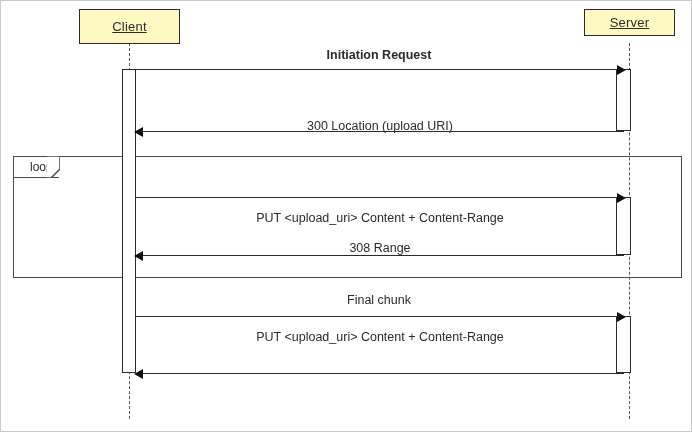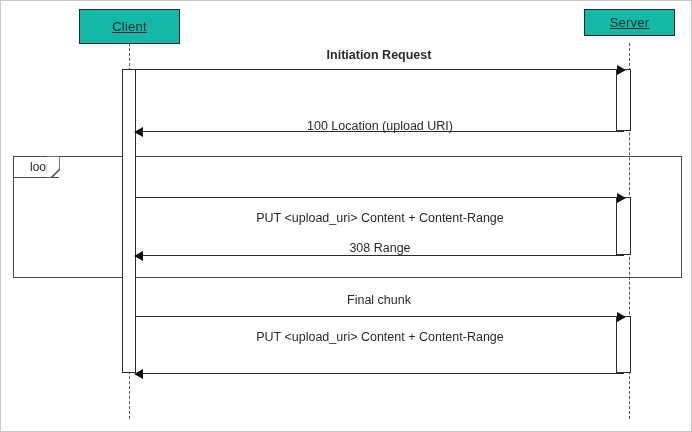--- a/index.html
+++ b/index.html
@@ -18,21 +18,21 @@
     border: 1px solid #c9c9c9;
     box-sizing: border-box;
     overflow: hidden;
   }
 
   
   .participant {
     position: absolute;
     box-sizing: border-box;
     border: 1.5px solid #2b2b2b;
-    background: #14b8a6;
+    background: #fef9c3;
     display: flex;
     align-items: center;
     justify-content: center;
   }
   .participant .pname {
     font-size: 13px;
     color: #2b2b2b;
     text-decoration: underline;
     letter-spacing: .2px;
     white-space: nowrap;
@@ -156,21 +156,21 @@
   <div class="activation" style="left:615px; top:196px; width:15px; height:58px;"></div>
   <div class="activation" style="left:615px; top:315px; width:15px; height:57px;"></div>
 
   <div class="section-label" style="left:128px; top:48px; width:500px;font-weight:bold;">Initiation Request</div>
 
   <div class="msg-line" style="left:134px; top:68px; width:489px;"></div>
   <div class="arrowhead arrow-right" style="left:616px; top:64px;"></div>
 
   <div class="msg-line" style="left:140px; top:130px; width:483px;"></div>
   <div class="arrowhead arrow-left" style="left:133px; top:126px;"></div>
-  <div class="msg-label" style="left:135px; top:119px; width:488px;">100 Location (upload URI)</div>
+  <div class="msg-label" style="left:135px; top:119px; width:488px;">300 Location (upload URI)</div>
 
 
   <div class="msg-line" style="left:134px; top:196px; width:489px;"></div>
   <div class="arrowhead arrow-right" style="left:616px; top:192px;"></div>
   <div class="msg-label" style="left:135px; top:211px; width:488px;">PUT &lt;upload_uri&gt; Content + Content-Range</div>
 
   <div class="msg-line" style="left:140px; top:254px; width:483px;"></div>
   <div class="arrowhead arrow-left" style="left:133px; top:250px;"></div>
   <div class="msg-label" style="left:135px; top:241px; width:488px;">308 Range</div>
 

